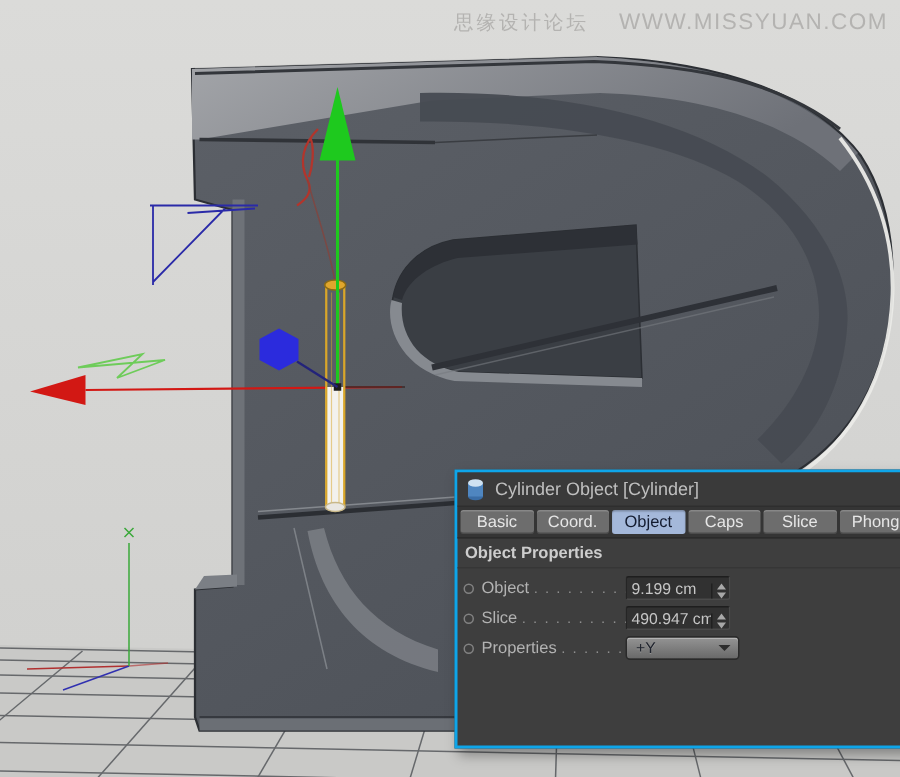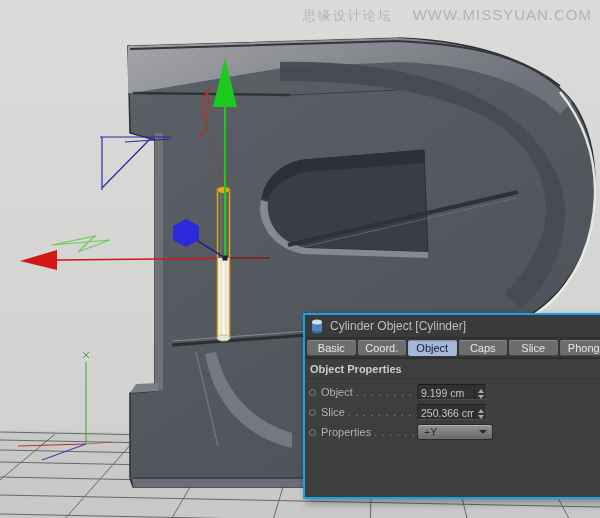--- a/index.html
+++ b/index.html
@@ -211,21 +211,21 @@
       </span>
     </div>
 
   </div>
       <div class="prow">
     <span class="kdot"></span>
     <span class="plabel">
       <span class="ltext">Slice</span><span class="ldots">. . . . . . . . . .</span>
     </span>
     <div class="vbox">
-      <span class="vtext">250.366 cm</span>
+      <span class="vtext">490.947 cm</span>
       <span class="stepper">
         <i class="tri-up"></i>
         <i class="tri-dn"></i>
       </span>
     </div>
 
   </div>
       <div class="prow">
     <span class="kdot"></span>
     <span class="plabel">

